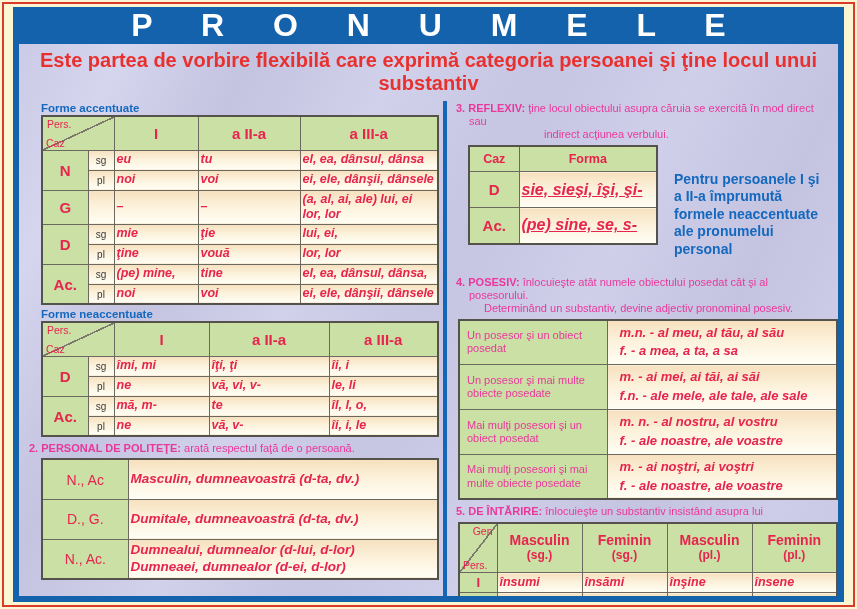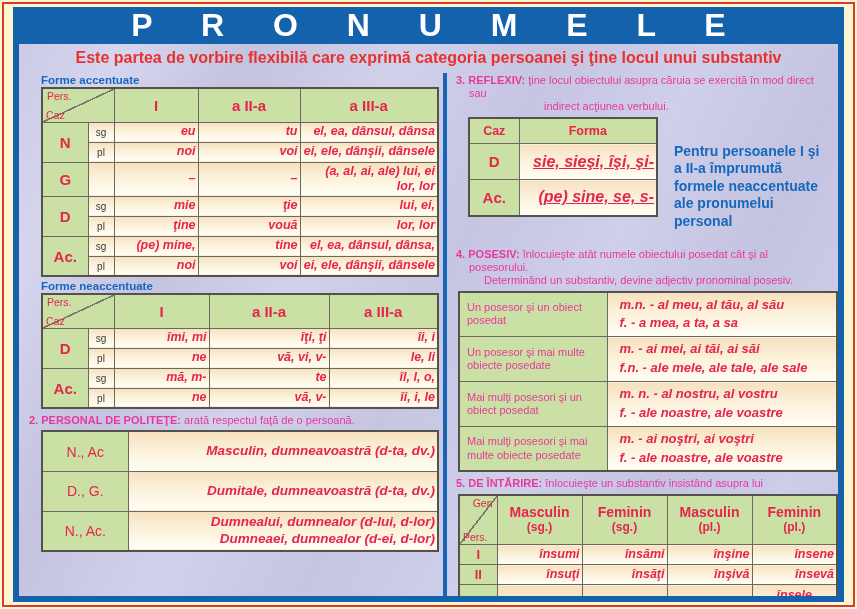--- a/index.html
+++ b/index.html
@@ -20,21 +20,21 @@
     color:#FFFFFF; font-size:32px; font-weight:bold; letter-spacing:20px;
     padding-left:20px; 
   }
   .content {
     position:absolute; left:6px; right:6px; top:37px; bottom:6px;
     background:
       linear-gradient(115deg,#CCCBE7 0%,#D6D5EE 10%,#C4C3E0 22%,#D2D1EB 36%,#C6C5E2 50%,#D0CFEA 64%,#C4C3E0 78%,#CECDE9 90%,#C8C7E4 100%);
     overflow:hidden;
   }
   .subtitle {
-    text-align:center; color:#E8312E; font-weight:bold; font-size:16px;
+    text-align:center; color:#E8312E; font-weight:bold; font-size:20px;
     padding:5px 2px 3px 2px;
   }
   .cols { display:flex; padding:1px 8px 0 10px; }
   .left-col { width:412px; flex:none; }
   .divider { width:4px; background:#1565B8; margin:2px 4px 0 2px; flex:none; }
   .right-col { flex:1; padding-left:5px; min-width:0; }
 
   .sec-head {
     color:#E9389C; font-size:11px; line-height:1.2; margin:3px 0 3px 0;
     padding-left:13px; text-indent:-13px;
@@ -65,21 +65,21 @@
   td.caz {
     background:#CBE0A4; color:#E6244E; font-size:15px; font-weight:bold; text-align:center;
   }
   td.sgpl {
     background:linear-gradient(180deg,#F6E0BE 0%,#FCF1DA 45%,#FFFEF5 100%);
     color:#3A3A3A; font-size:10px; text-align:center;
   }
   td.data {
     background:linear-gradient(180deg,#F6E0BE 0%,#FCF1DA 45%,#FFFEF5 100%);
     color:#E6244E; font-weight:bold; font-style:italic; font-size:12.5px;
-    text-align:right; line-height:1.25; padding:1px 2px;
+    text-align:left; line-height:1.25; padding:1px 2px;
   }
   .row-sm td { height:20px; }
 
   .pol-table { width:396px; margin-left:12px; border:2px solid #55524B; margin-top:1px; }
   .pol-table td.caz { font-weight:normal; font-size:14px; height:40px; }
   .pol-table td.data { font-size:13.5px; }
 
   .refl-wrap { display:flex; align-items:flex-start; margin-left:12px; }
   .refl-table { width:188px; border:2px solid #55524B; }
   .refl-table th.colh { height:26px; font-size:12.5px; }

